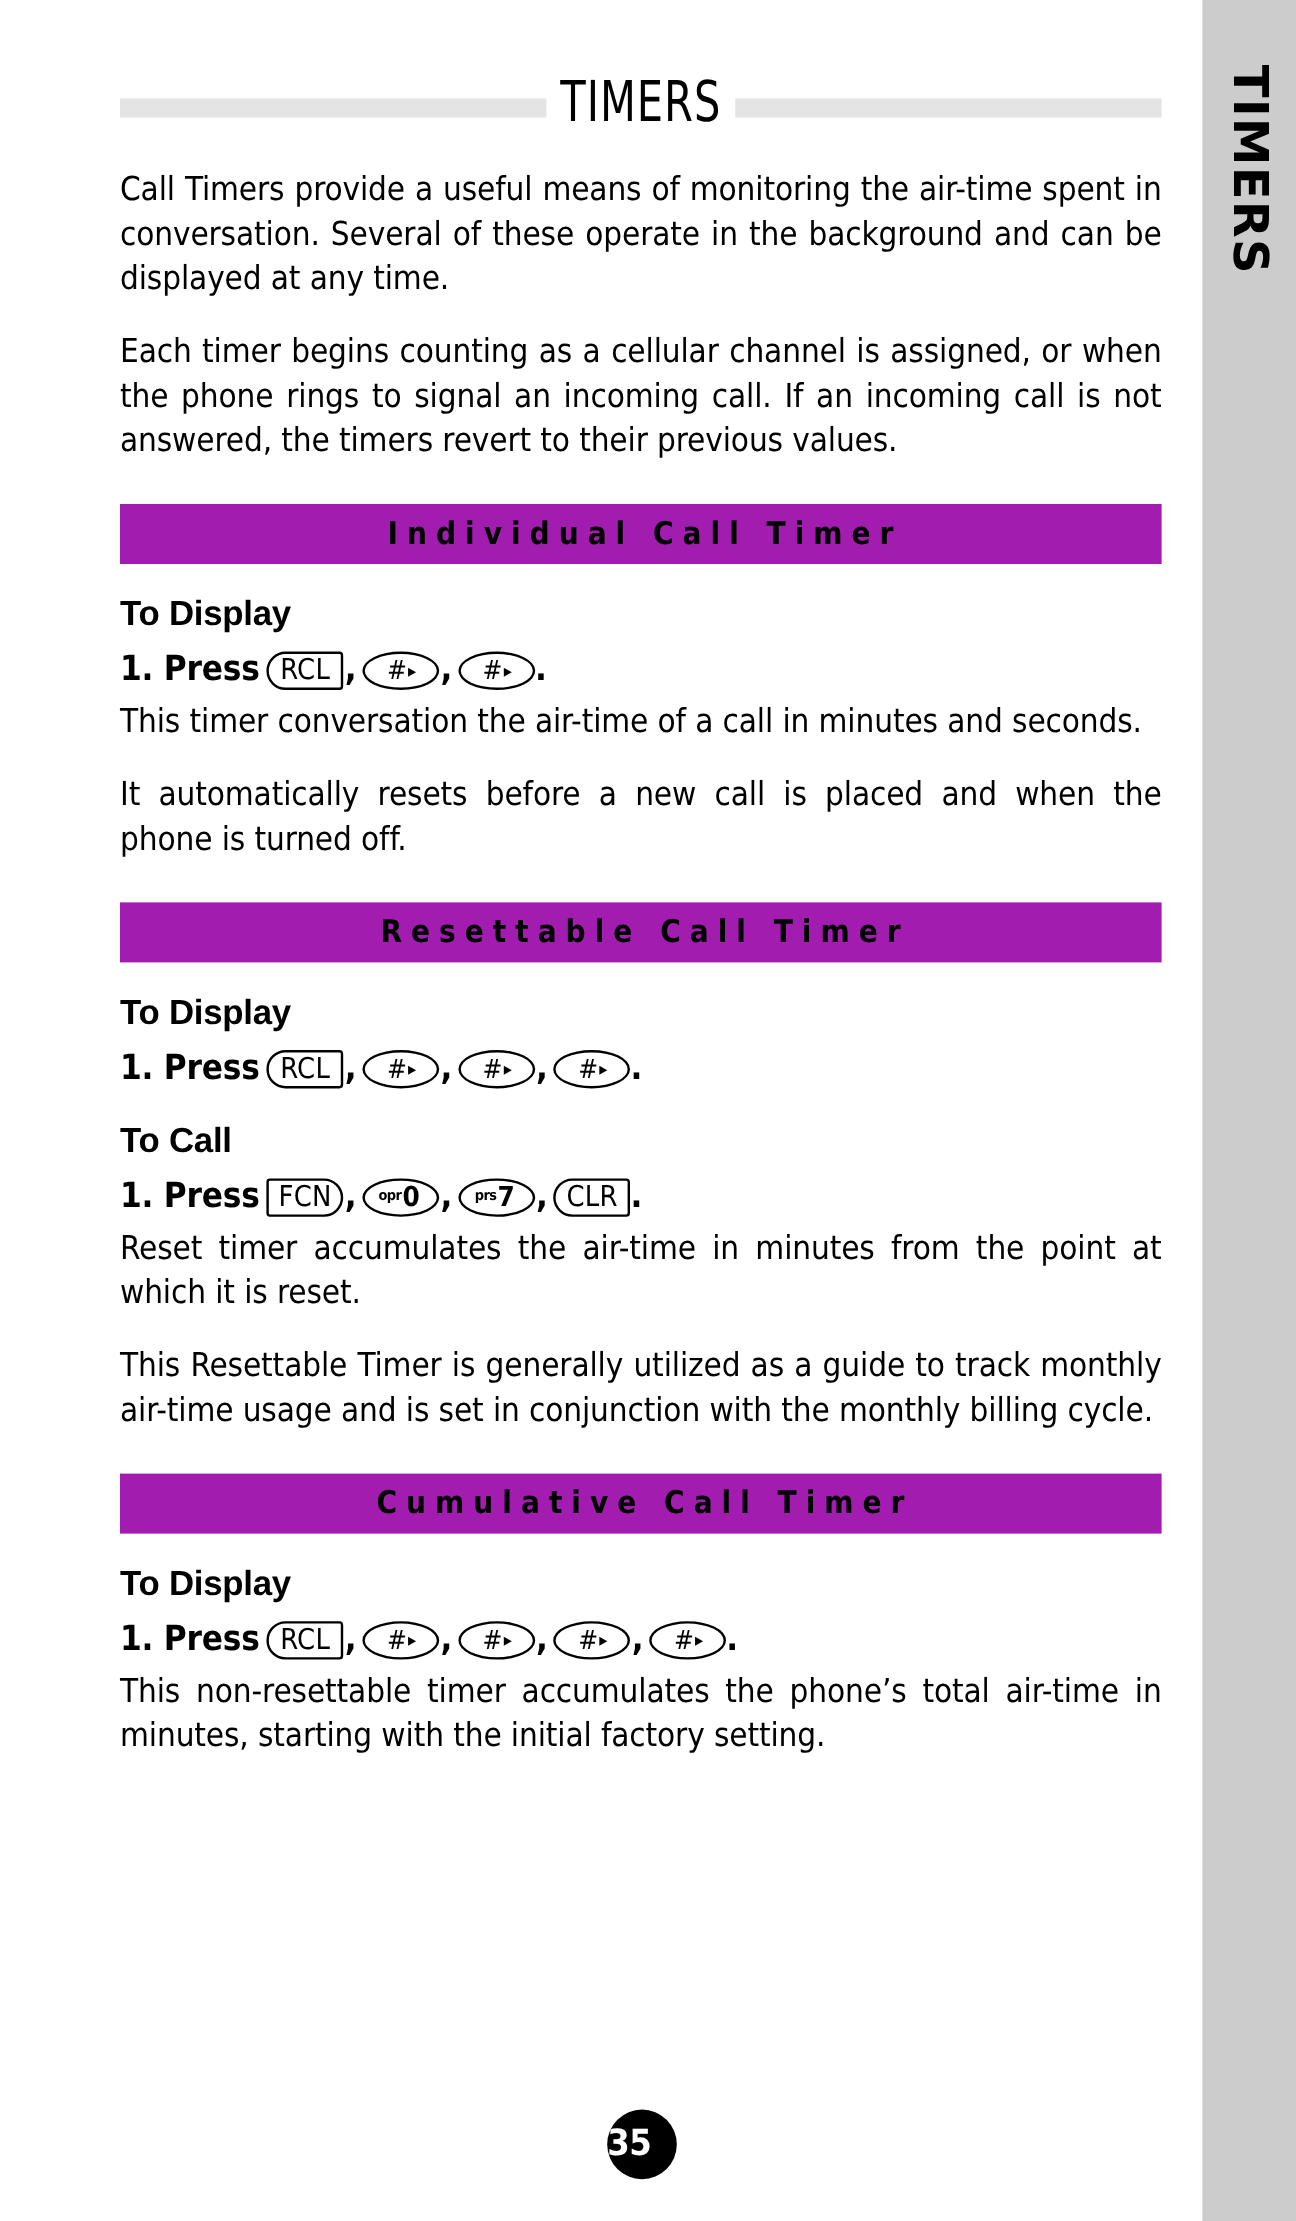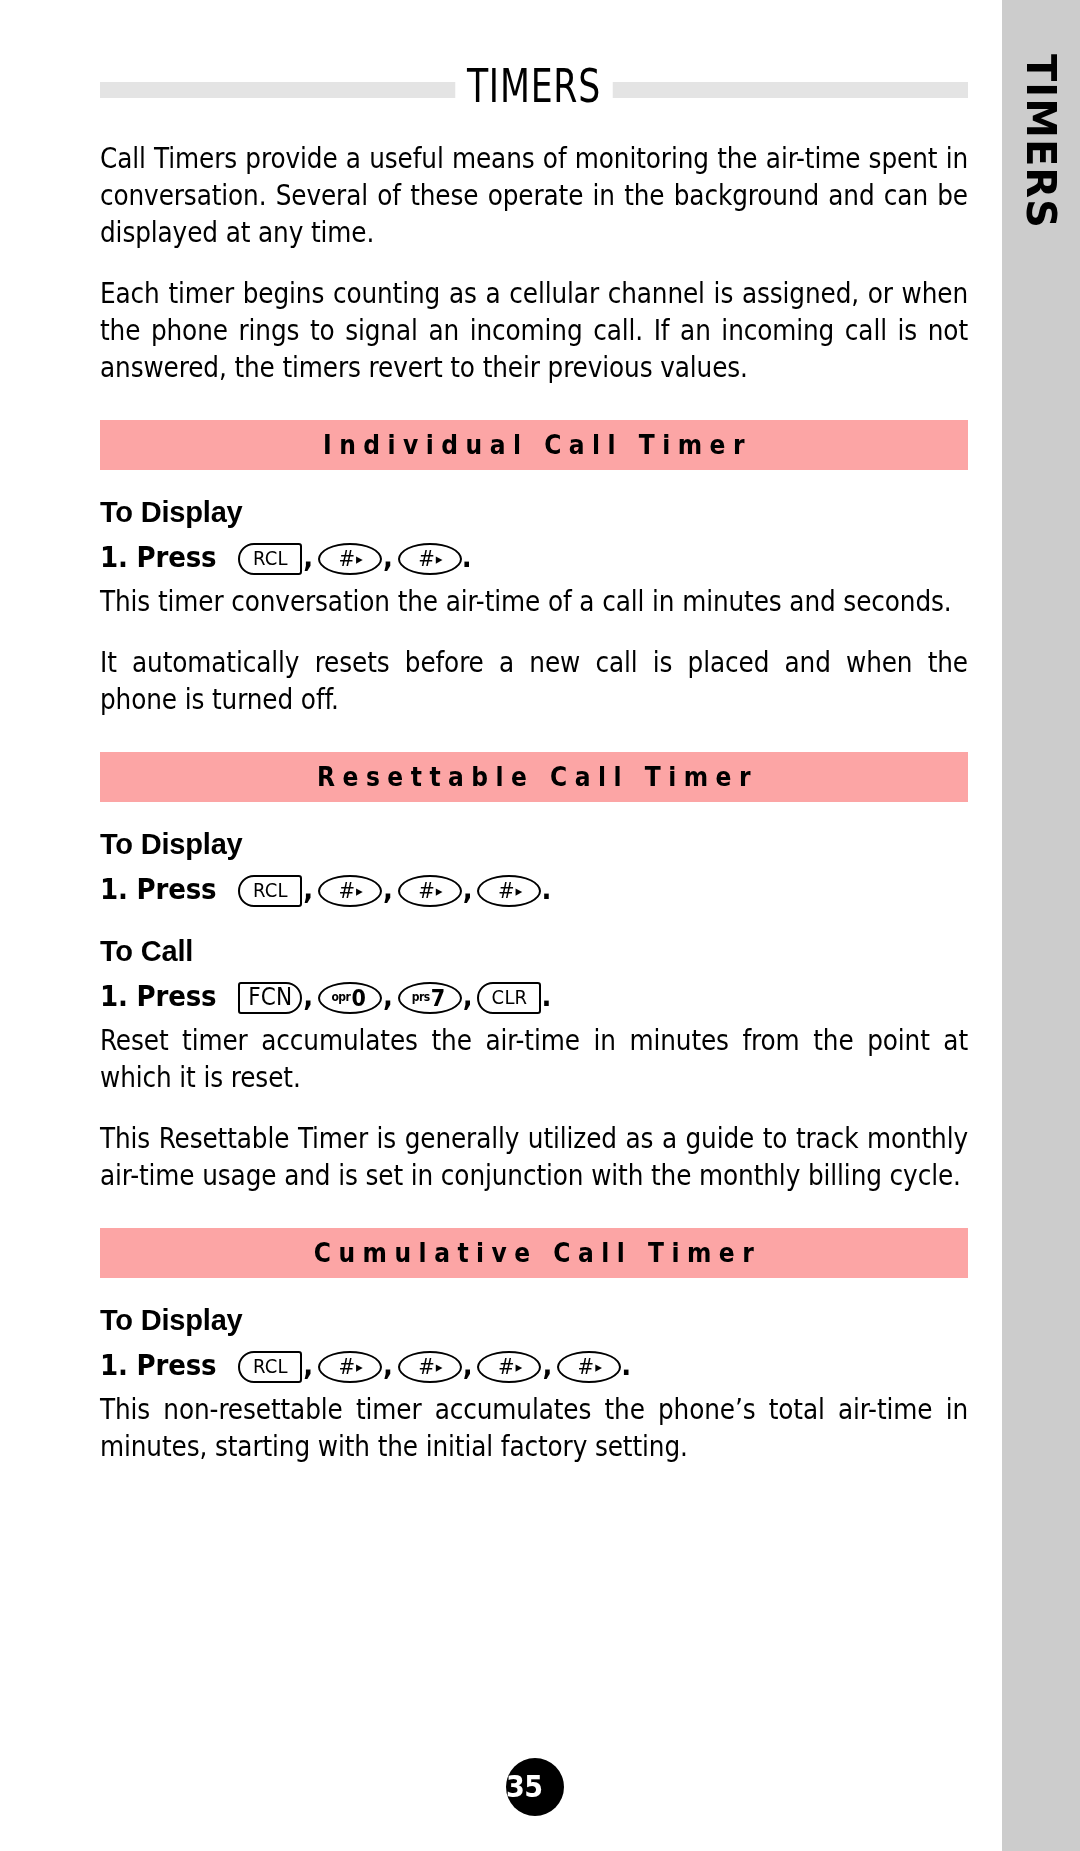--- a/index.html
+++ b/index.html
@@ -98,21 +98,21 @@
     line-height: 37px;
     text-align: justify;
     text-justify: inter-word;
     margin: 0 0 24px 0;
     letter-spacing: -0.1px;
   }
   p.body:last-child { margin-bottom: 0; }
 
   
   .section-band {
-    background: #fca5a5;
+    background: #a21caf;
     height: 50px;
     margin: 34px 0 0 0;
     display: flex;
     align-items: center;
     justify-content: center;
   }
   .section-band-text {
     font-family: "DejaVu Sans Condensed", "Liberation Sans", sans-serif;
     font-weight: bold;
     font-size: 26px;
@@ -133,21 +133,21 @@
   
   .press-line {
     font-family: "DejaVu Sans Condensed", "Liberation Sans", sans-serif;
     font-weight: bold;
     font-size: 29px;
     margin: 0 0 6px 0;
     white-space: nowrap;
     line-height: 40px;
     letter-spacing: -0.2px;
   }
-  .press-label { margin-right: 22px; }
+  .press-label { margin-right: 6px; }
   .sep {
     font-weight: bold;
     font-size: 29px;
     margin: 0 5px 0 1px;
   }
   .period { font-weight: bold; font-size: 29px; }
 
   
   .key {
     display: inline-block;
@@ -194,21 +194,21 @@
     position: relative;
     left: -1px;
   }
   
   .key-rcl {
     width: 64px;
     height: 32px;
     border: 2.6px solid #000;
     border-radius: 30px 6px 6px 30px;
     line-height: 27px;
-    font-size: 20px;
+    font-size: 24px;
     font-weight: normal;
     letter-spacing: 0.2px;
   }
   
   .key-fcn {
     width: 64px;
     height: 32px;
     border: 2.6px solid #000;
     border-radius: 4px 22px 22px 4px;
     line-height: 27px;

